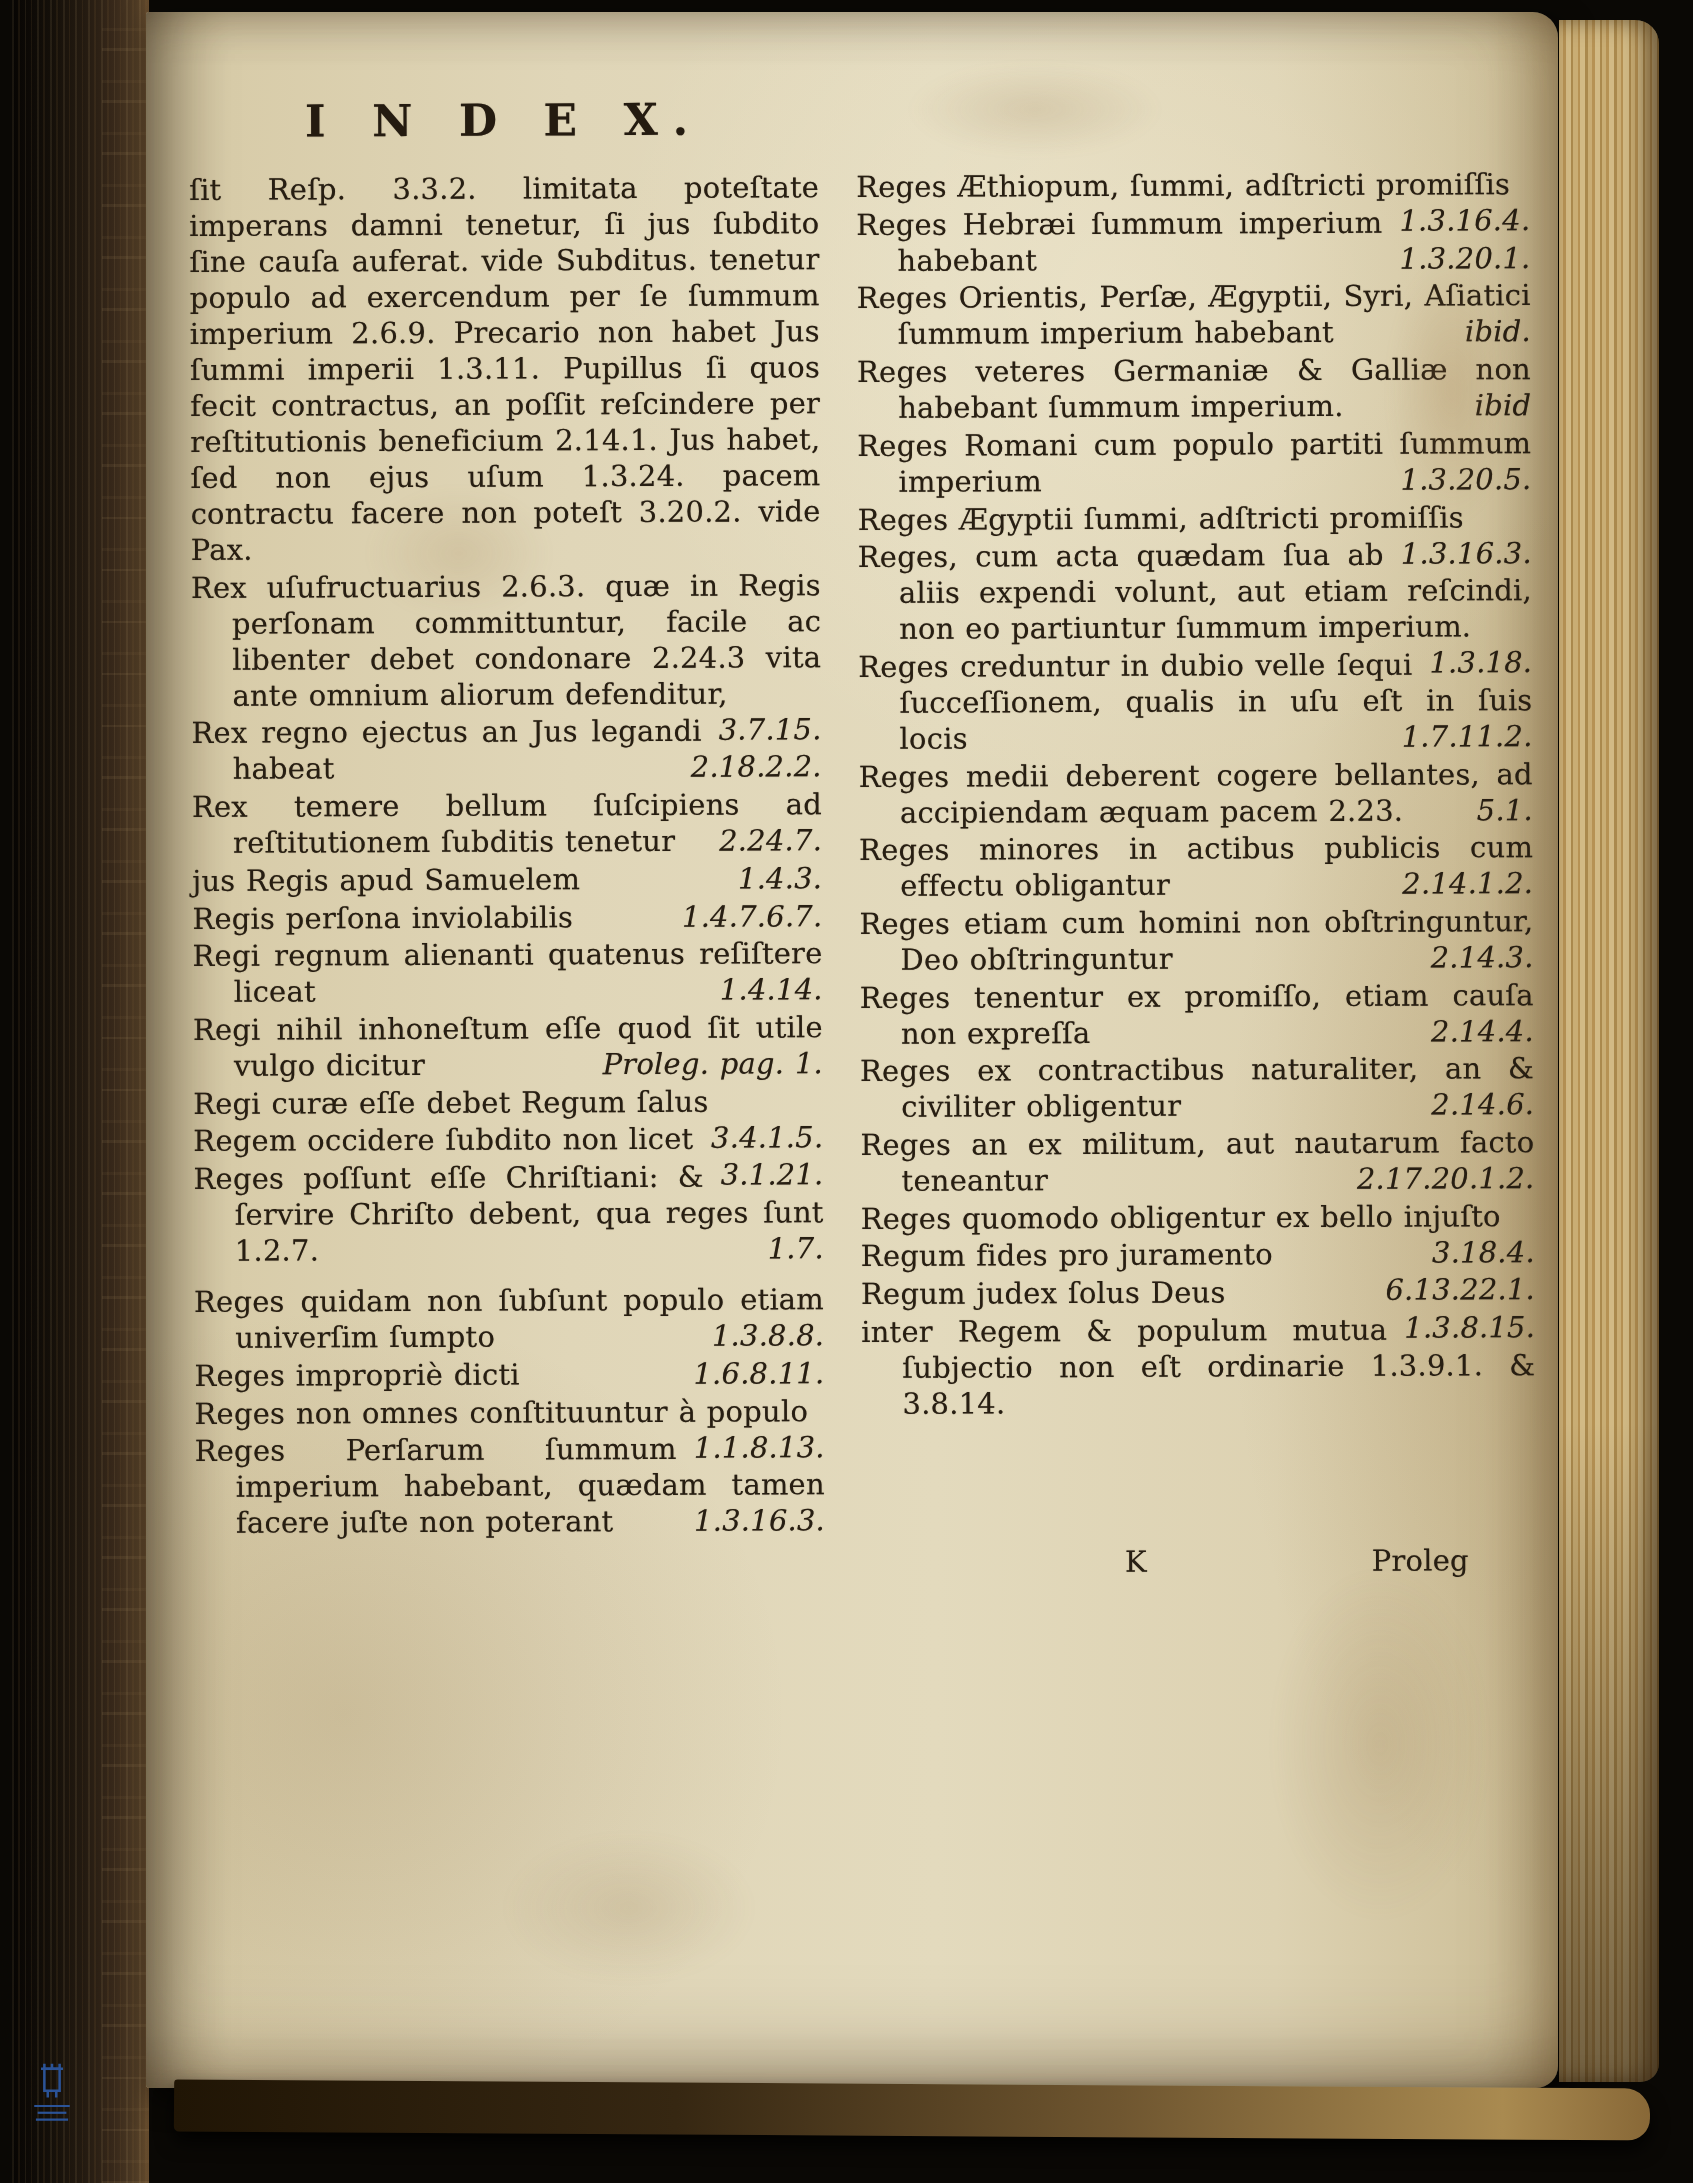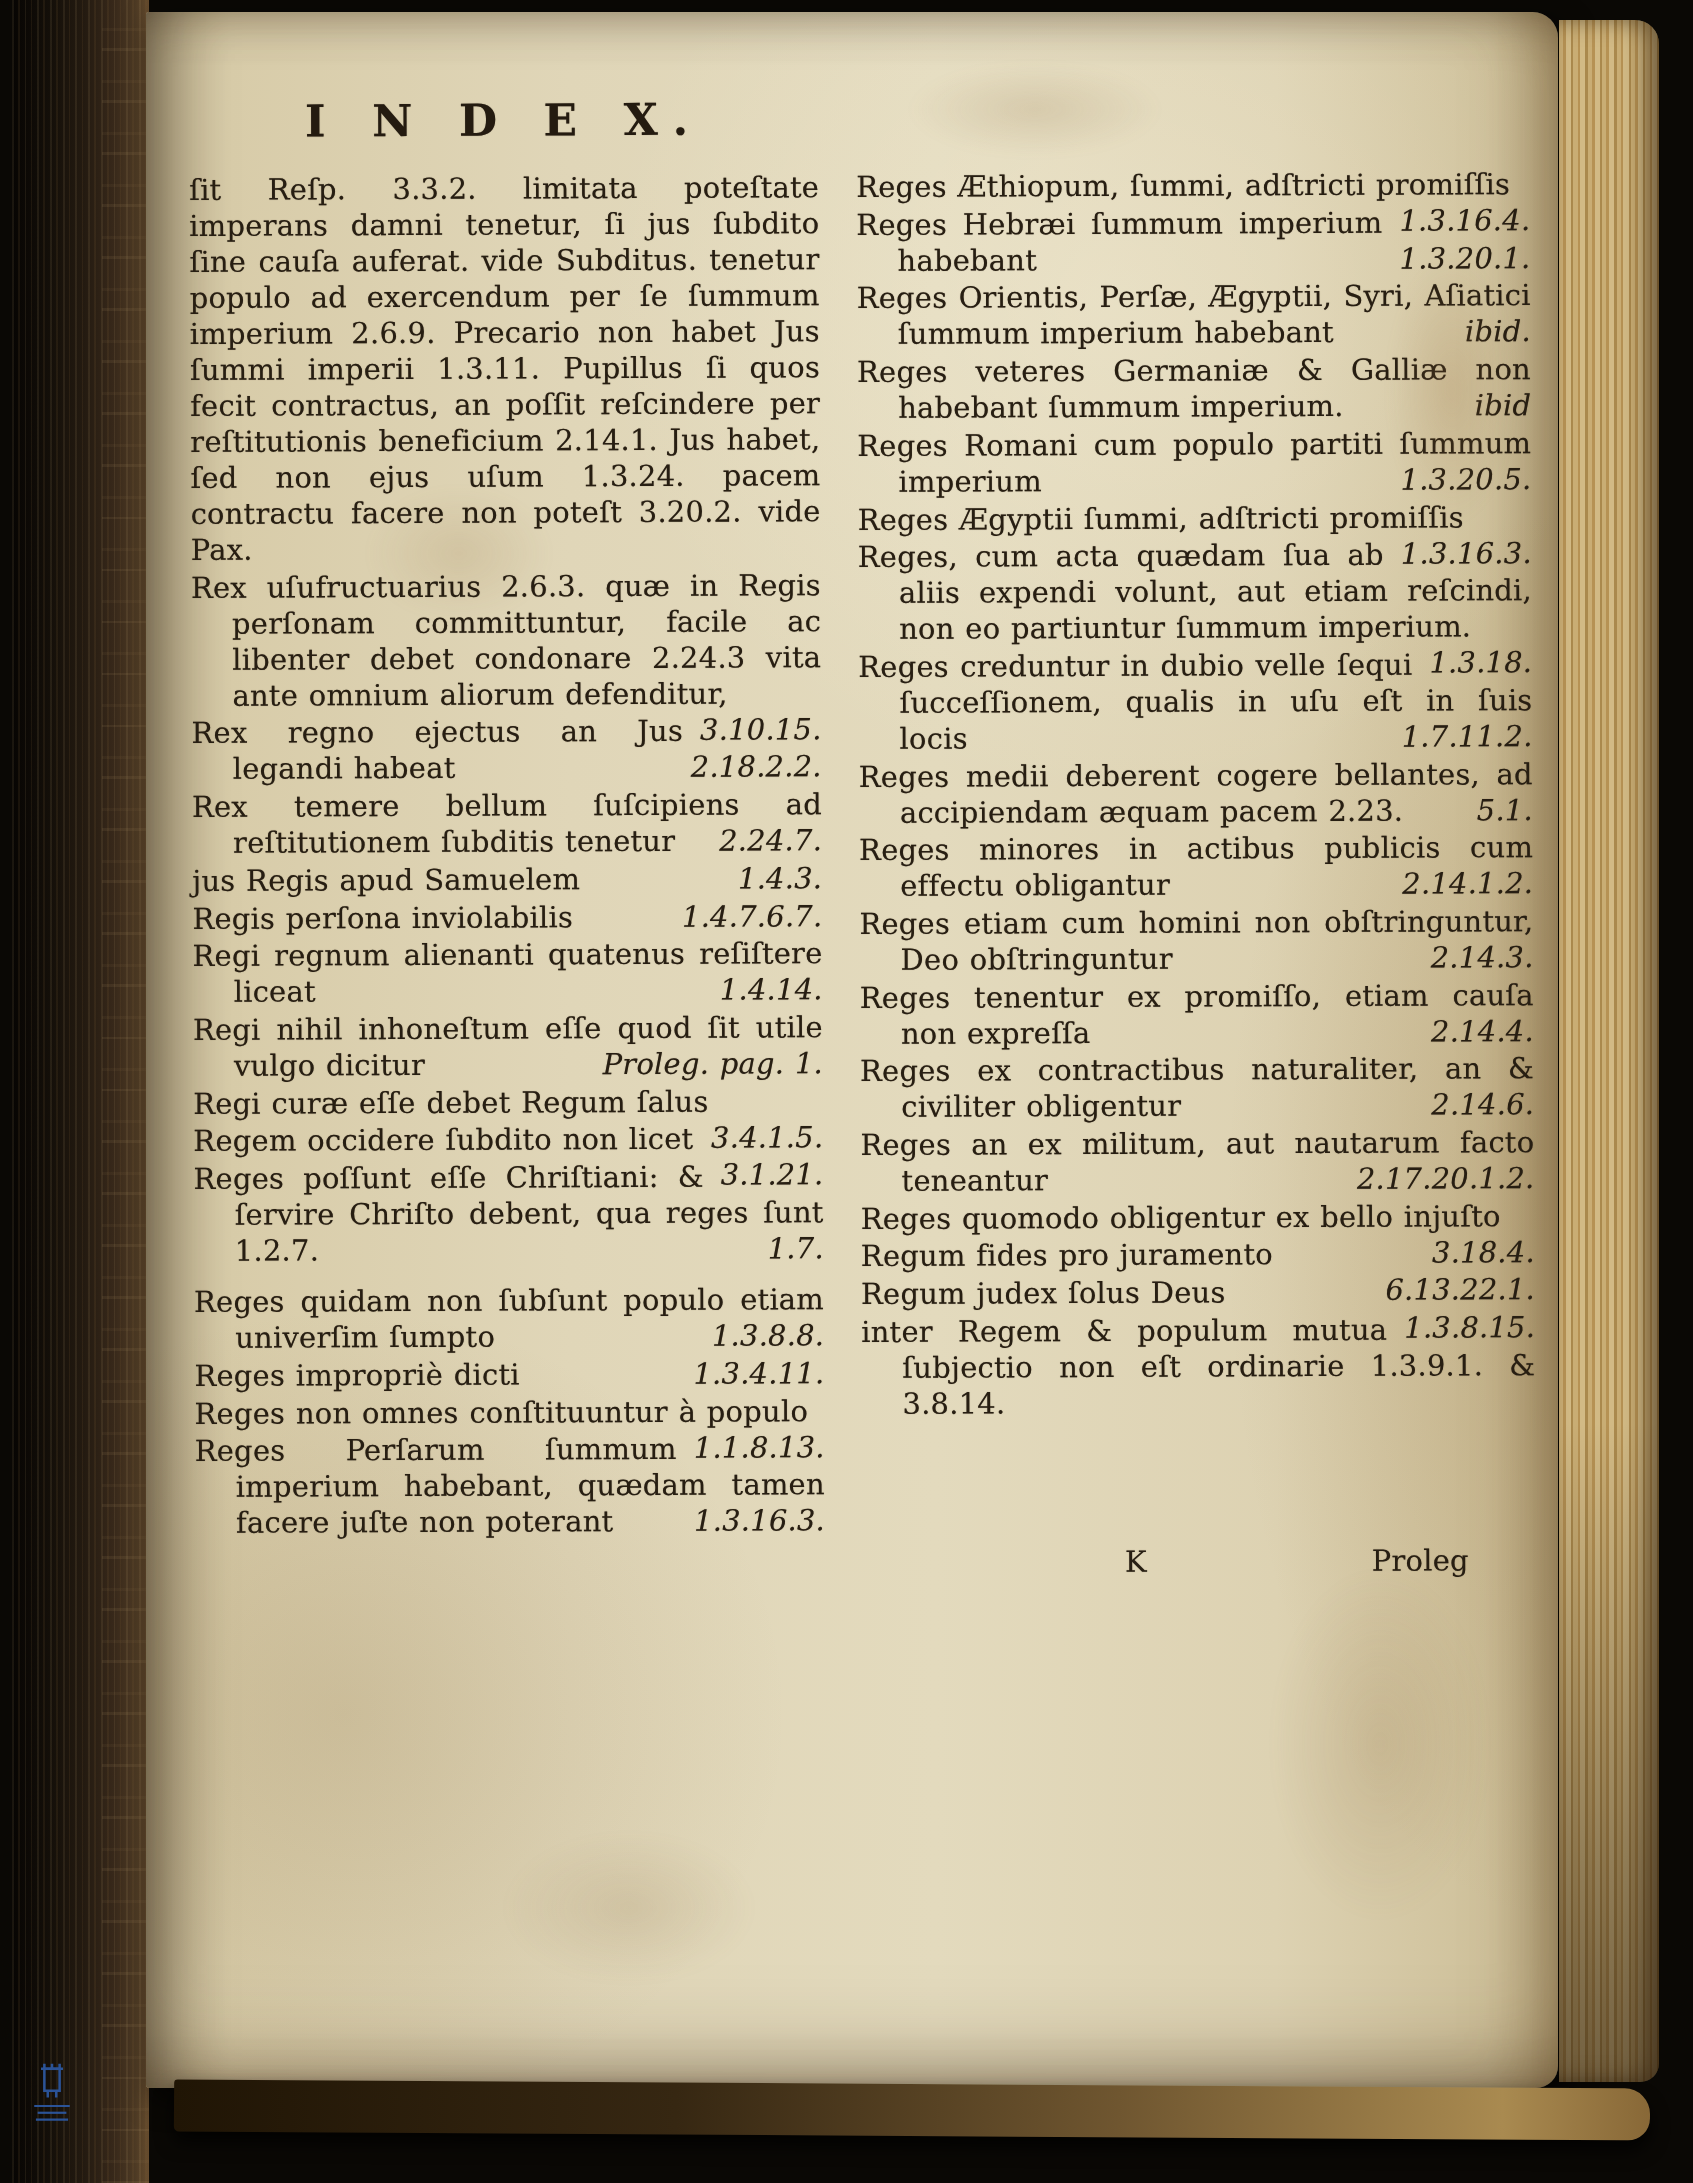--- a/index.html
+++ b/index.html
@@ -147,32 +147,32 @@
     <div class="stain s5"></div>
 
     <div class="textblock">
       <div class="header-row">
         <span class="page-header">I N D E X.</span>
       </div>
 
       <div class="cols">
         <div class="col col-left">
             <p class="entry noindent"><span class="etext">ſit Reſp. 3.3.2. limitata poteſtate imperans damni tenetur, ſi jus ſubdito ſine cauſa auferat. vide Subditus. tenetur populo ad exercendum per ſe ſummum imperium 2.6.9. Precario non habet Jus ſummi imperii 1.3.11. Pupillus ſi quos fecit contractus, an poſſit reſcindere per reſtitutionis beneficium 2.14.1. Jus habet, ſed non ejus uſum 1.3.24. pacem contractu facere non poteſt 3.20.2. vide Pax. </span></p>
-            <p class="entry"><span class="etext">Rex uſufructuarius 2.6.3. quæ in Regis perſonam committuntur, facile ac libenter debet condonare 2.24.3 vita ante omnium aliorum defenditur, </span><span class="eref">3.10.15.</span></p>
+            <p class="entry"><span class="etext">Rex uſufructuarius 2.6.3. quæ in Regis perſonam committuntur, facile ac libenter debet condonare 2.24.3 vita ante omnium aliorum defenditur, </span><span class="eref">3.7.15.</span></p>
             <p class="entry"><span class="etext">Rex regno ejectus an Jus legandi habeat </span><span class="eref">2.18.2.2.</span></p>
             <p class="entry"><span class="etext">Rex temere bellum ſuſcipiens ad reſtitutionem ſubditis tenetur </span><span class="eref">2.24.7.</span></p>
             <p class="entry"><span class="etext">jus Regis apud Samuelem </span><span class="eref">1.4.3.</span></p>
             <p class="entry"><span class="etext">Regis perſona inviolabilis </span><span class="eref">1.4.7.6.7.</span></p>
             <p class="entry"><span class="etext">Regi regnum alienanti quatenus reſiſtere liceat </span><span class="eref">1.4.14.</span></p>
             <p class="entry"><span class="etext">Regi nihil inhoneſtum eſſe quod ſit utile vulgo dicitur </span><span class="eref it">Proleg. pag. 1.</span></p>
             <p class="entry"><span class="etext">Regi curæ eſſe debet Regum ſalus </span><span class="eref">3.4.1.5.</span></p>
             <p class="entry"><span class="etext">Regem occidere ſubdito non licet </span><span class="eref">3.1.21.</span></p>
             <p class="entry"><span class="etext">Reges poſſunt eſſe Chriſtiani: &amp; ſervire Chriſto debent, qua reges ſunt 1.2.7. </span><span class="eref">1.7.</span></p>
             <p class="entry gap"><span class="etext">Reges quidam non ſubſunt populo etiam univerſim ſumpto </span><span class="eref">1.3.8.8.</span></p>
-            <p class="entry"><span class="etext">Reges impropriè dicti </span><span class="eref">1.3.4.11.</span></p>
+            <p class="entry"><span class="etext">Reges impropriè dicti </span><span class="eref">1.6.8.11.</span></p>
             <p class="entry"><span class="etext">Reges non omnes conſtituuntur à populo </span><span class="eref">1.1.8.13.</span></p>
             <p class="entry"><span class="etext">Reges Perſarum ſummum imperium habebant, quædam tamen facere juſte non poterant </span><span class="eref">1.3.16.3.</span></p>
           </div>
         <div class="col col-right">
             <p class="entry"><span class="etext">Reges Æthiopum, ſummi, adſtricti promiſſis </span><span class="eref">1.3.16.4.</span></p>
             <p class="entry"><span class="etext">Reges Hebræi ſummum imperium habebant </span><span class="eref">1.3.20.1.</span></p>
             <p class="entry"><span class="etext">Reges Orientis, Perſæ, Ægyptii, Syri, Aſiatici ſummum imperium habebant </span><span class="eref it">ibid.</span></p>
             <p class="entry"><span class="etext">Reges veteres Germaniæ &amp; Galliæ non habebant ſummum imperium. </span><span class="eref it">ibid</span></p>
             <p class="entry"><span class="etext">Reges Romani cum populo partiti ſummum imperium </span><span class="eref">1.3.20.5.</span></p>
             <p class="entry"><span class="etext">Reges Ægyptii ſummi, adſtricti promiſſis </span><span class="eref">1.3.16.3.</span></p>

